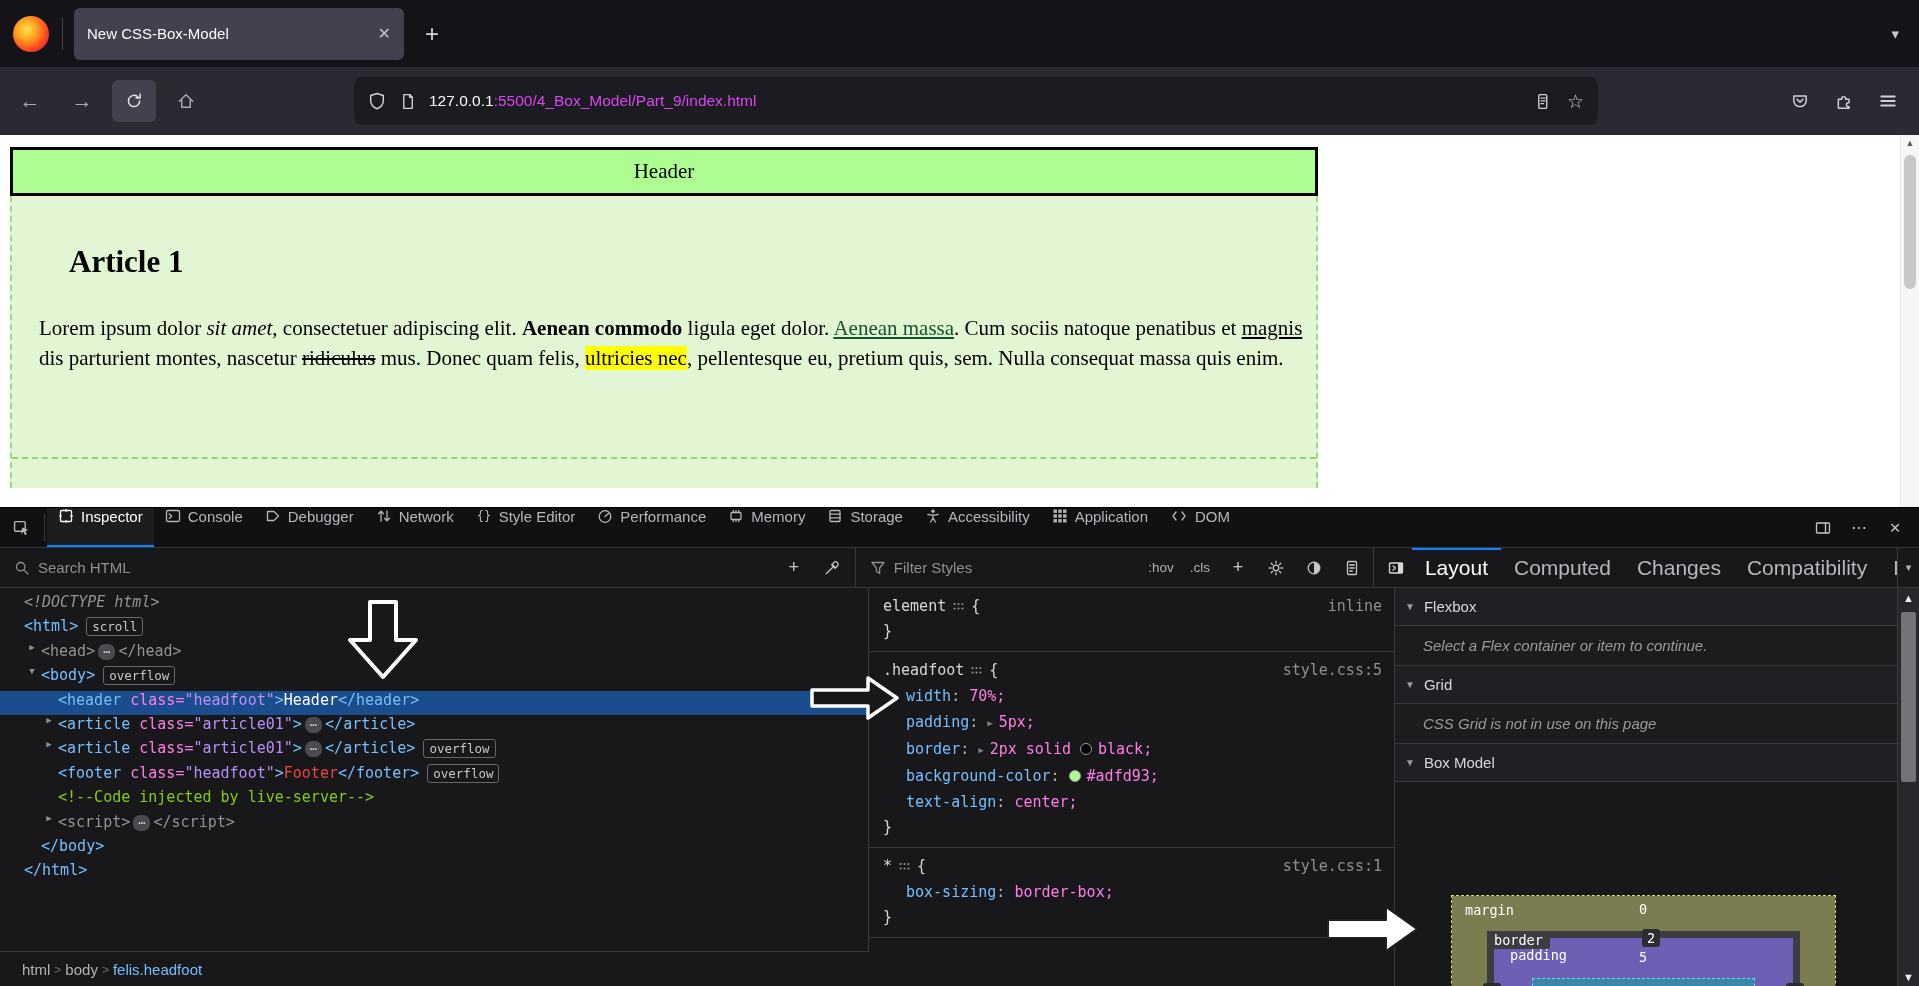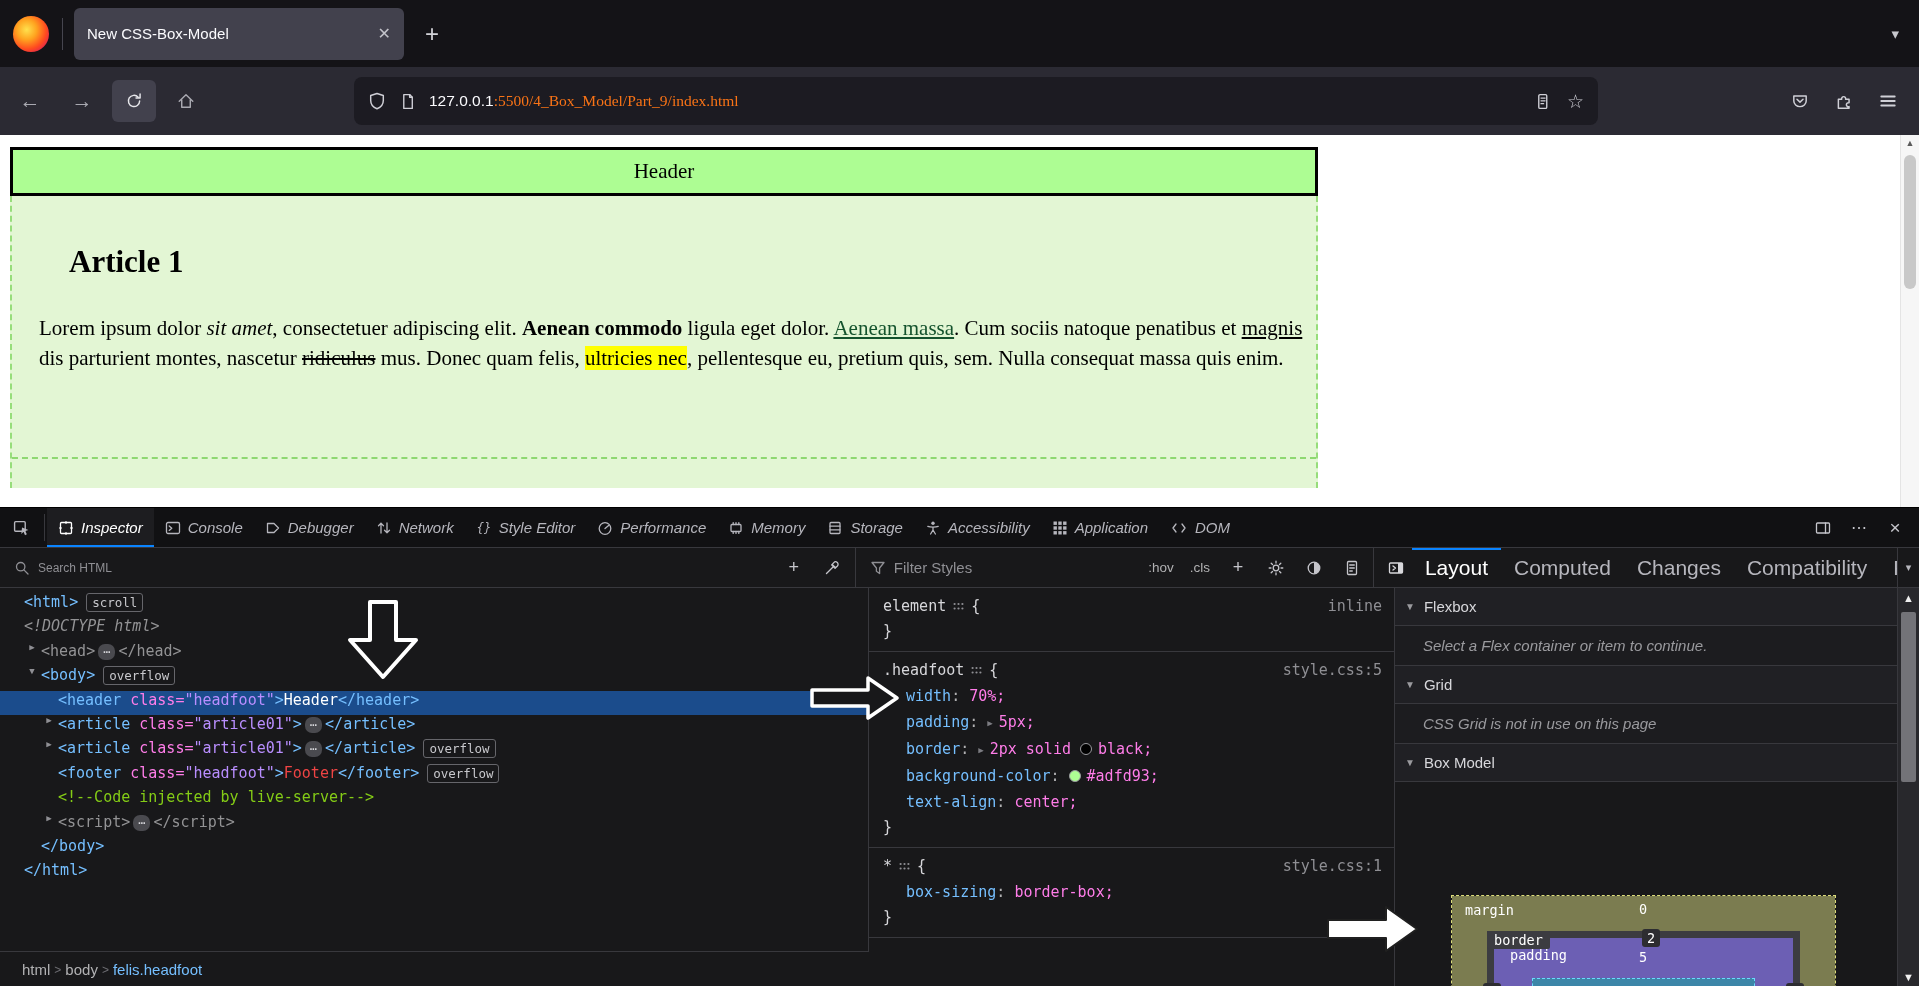--- a/index.html
+++ b/index.html
@@ -13,50 +13,50 @@
   #tab { margin-left:11px; width:330px; height:52px; background:#42414d; border-radius:6px; display:flex; align-items:center; padding:0 13px; color:#fbfbfe; font-size:15px; }
   #tab .close { margin-left:auto; color:#c3c3ca; font-size:16px; }
   #newtab { width:40px; height:40px; color:#d2d2d8; font-size:24px; display:flex; align-items:center; justify-content:center; margin-left:8px; }
   #tablist-chevron { margin-left:auto; margin-right:20px; color:#c7c7cd; font-size:15px; }
   
   #navbar { position:absolute; left:0; top:67px; width:1919px; height:68px; background:#2b2a33; display:flex; align-items:center; }
   .navbtn { width:44px; height:42px; display:flex; align-items:center; justify-content:center; color:#a9a9b1; font-size:21px; margin-left:8px; border-radius:6px; }
   #reload-btn { background:#42414d; color:#e6e6ea; }
   #urlbar { width:1244px; height:48px; margin-left:146px; background:#1c1b22; border-radius:8px; display:flex; align-items:center; padding:0 14px; gap:13px; color:#cfcfd6; font-size:15.5px; }
   .url-host { color:#fbfbfe; }
-  .url-path { color:#f97316;font-family:Liberation Serif, serif; }
+  .url-path { color:#d946ef; }
   #urlbar .right-group { margin-left:auto; display:flex; align-items:center; gap:16px; color:#d0d0d7; }
   #nav-right { margin-left:auto; display:flex; align-items:center; gap:26px; margin-right:22px; color:#d0d0d7; }
   .star { font-size:19px; }
   
   #content { position:absolute; left:0; top:135px; width:1919px; height:372px; background:#fff; overflow:hidden; }
   #hdrbox { position:absolute; left:10px; top:12px; width:1308px; height:49px; background:#adfd93; border:3px solid #000; display:flex; align-items:center; justify-content:center; font:21px "Liberation Serif",serif; color:#000; }
   #article { position:absolute; left:10px; top:61px; width:1308px; height:292px; background:#e3f6d4; border-left:2px dashed #97dd7b; border-right:2px dashed #97dd7b; }
   #article-title { position:absolute; left:57px; top:48px; font:bold 31px "Liberation Serif",serif; color:#000; }
   #para { position:absolute; left:27px; top:118px; width:1268px; font:21px "Liberation Serif",serif; line-height:29.5px; color:#000; }
   #para a { color:#14532d; text-decoration:underline; }
   #para mark { background:#ffff00; color:#000; }
   #footer-divider { position:absolute; left:0; top:261px; width:100%; border-top:2px dashed #8ed871; }
   #page-scroll { position:absolute; right:0; top:0; width:19px; height:372px; background:#f6f6f6; border-left:1px solid #e4e4e4; }
   #page-scroll .up { position:absolute; top:3px; left:0; width:100%; text-align:center; color:#5a5a5a; font-size:9px; }
   #page-scroll .thumb { position:absolute; left:3px; top:20px; width:12px; height:134px; background:#c8c8c8; border-radius:7px; }
   
   #devtools { position:absolute; left:0; top:507px; width:1919px; height:479px; background:#18181a; border-top:1px solid #000; }
   #dt-toolbar { position:absolute; left:0; top:0; width:100%; height:40px; background:#111113; border-bottom:1px solid #38383d; display:flex; align-items:stretch; color:#b6b6bd; }
   #dt-pick { width:42px; display:flex; align-items:center; justify-content:center; }
   .tsep { width:1px; background:#38383d; margin:6px 2px; }
-  .dt-tab { display:flex; align-items:center; gap:7px; padding:0 11px; font-size:15px; white-space:nowrap;font-style:italic; }
+  .dt-tab { display:flex; align-items:flex-start; gap:7px; padding:0 11px; font-size:15px; white-space:nowrap; }
   .dt-tab.active { color:#fff; box-shadow:inset 0 -2px 0 #0a84ff; background:#1d1d20; }
   #dt-toolbar .right { margin-left:auto; display:flex; align-items:center; gap:4px; padding-right:8px; }
   #dt-toolbar .right .rbtn { width:32px; height:32px; display:flex; align-items:center; justify-content:center; color:#c5c5cb; font-size:16px; }
   
   #dt-row2 { position:absolute; left:0; top:40px; width:100%; height:40px; display:flex; border-bottom:1px solid #38383d; background:#18181a; }
   .pane { display:flex; align-items:center; border-right:1px solid #38383d; }
   #pane-search { width:869px; padding:0 8px 0 14px; gap:8px; color:#8f8f94; }
-  #pane-search input { flex:1; background:transparent; border:none; outline:none; color:#d7d7db; font-size:12px; }
+  #pane-search input { flex:1; background:transparent; border:none; outline:none; color:#d7d7db; font-size:15px; }
   #pane-search input::placeholder { color:#8f8f94; }
   .mini-btn { width:30px; height:30px; display:flex; align-items:center; justify-content:center; color:#c5c5cb; font-size:18px; }
   #pane-filter { width:526px; padding:0 6px 0 14px; gap:8px; color:#8f8f94; }
   #pane-filter input { flex:1; background:transparent; border:none; outline:none; color:#d7d7db; font-size:15px; min-width:10px; }
   #pane-filter input::placeholder { color:#8f8f94; }
   .pseudo-btn { color:#b1b1b3; font-size:13.5px; padding:3px 5px; }
   #pane-sidebar { flex:1; border-right:none; padding-left:8px; gap:2px; position:relative; }
   .sb-tab { padding:0 13px; height:100%; display:flex; align-items:center; font-size:21px; color:#b6b6bd; white-space:nowrap; }
   .sb-tab.active { color:#fff; box-shadow:inset 0 2px 0 #0a84ff; }
   #sb-overflow { position:absolute; right:0; top:0; width:22px; height:100%; border-left:1px solid #38383d; display:flex; align-items:center; justify-content:center; color:#b6b6bd; font-size:11px; background:#18181a; }
@@ -397,22 +397,22 @@
           <div class="sb-tab">Changes</div>
           <div class="sb-tab">Compatibility</div>
           <div class="sb-tab">F</div>
         </div>
       <div id="sb-overflow">▾</div>
     </div>
   </div>
 
   <div id="markup">
       <div id="tree">
+        <div class="trow" style="padding-left:24px"><span class="t-doc">&lt;!DOCTYPE html&gt;</span></div>
         <div class="trow" style="padding-left:24px"><span class="t-tag">&lt;html&gt;</span><span class="badge">scroll</span></div>
-        <div class="trow" style="padding-left:24px"><span class="t-doc">&lt;!DOCTYPE html&gt;</span></div>
         <div class="trow" style="padding-left:41px"><span class="arr" style="left:25px">▶</span><span class="t-dim">&lt;head&gt;</span><span class="ell">⋯</span><span class="t-dim">&lt;/head&gt;</span></div>
         <div class="trow" style="padding-left:41px"><span class="arr" style="left:25px">▼</span><span class="t-tag">&lt;body&gt;</span><span class="badge">overflow</span></div>
         <div class="trow sel" style="padding-left:58px"><span class="t-tag">&lt;header</span><span class="t-attr"> class=</span><span class="t-val">"headfoot"</span><span class="t-tag">&gt;</span><span class="t-txt">Header</span><span class="t-tag">&lt;/header&gt;</span></div>
         <div class="trow" style="padding-left:58px"><span class="arr" style="left:42px">▶</span><span class="t-tag">&lt;article</span><span class="t-attr"> class=</span><span class="t-val">"article01"</span><span class="t-tag">&gt;</span><span class="ell">⋯</span><span class="t-tag">&lt;/article&gt;</span></div>
         <div class="trow" style="padding-left:58px"><span class="arr" style="left:42px">▶</span><span class="t-tag">&lt;article</span><span class="t-attr"> class=</span><span class="t-val">"article01"</span><span class="t-tag">&gt;</span><span class="ell">⋯</span><span class="t-tag">&lt;/article&gt;</span><span class="badge">overflow</span></div>
         <div class="trow" style="padding-left:58px"><span class="t-tag">&lt;footer</span><span class="t-attr"> class=</span><span class="t-val">"headfoot"</span><span class="t-tag">&gt;</span><span class="t-txt">Footer</span><span class="t-tag">&lt;/footer&gt;</span><span class="badge">overflow</span></div>
         <div class="trow" style="padding-left:58px"><span class="t-com">&lt;!--Code injected by live-server--&gt;</span></div>
         <div class="trow" style="padding-left:58px"><span class="arr" style="left:42px">▶</span><span class="t-dim">&lt;script&gt;</span><span class="ell">⋯</span><span class="t-dim">&lt;/script&gt;</span></div>
         <div class="trow" style="padding-left:41px"><span class="t-tag">&lt;/body&gt;</span></div>
         <div class="trow" style="padding-left:24px"><span class="t-tag">&lt;/html&gt;</span></div>

